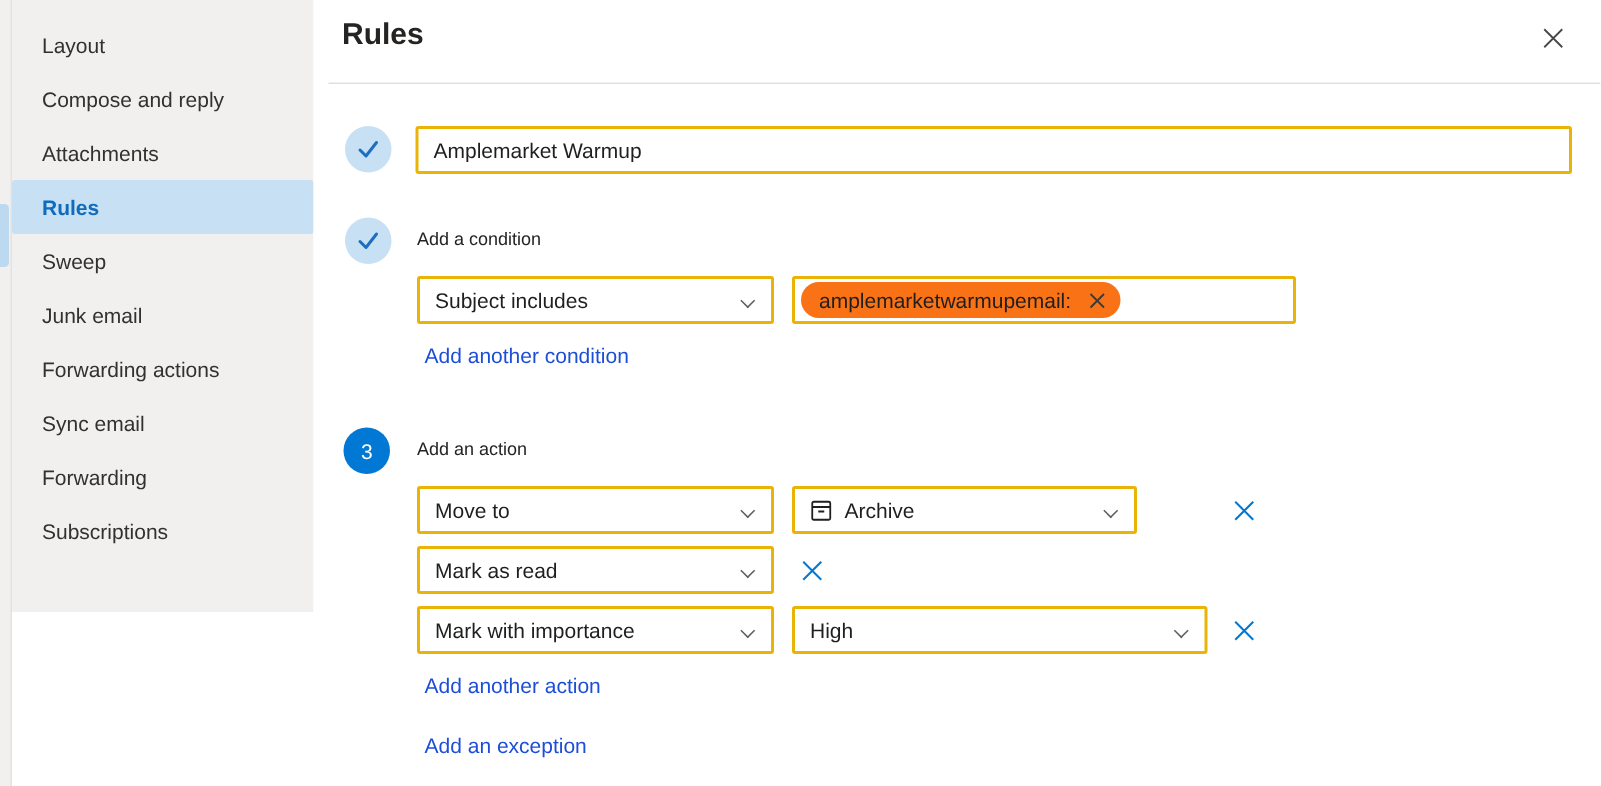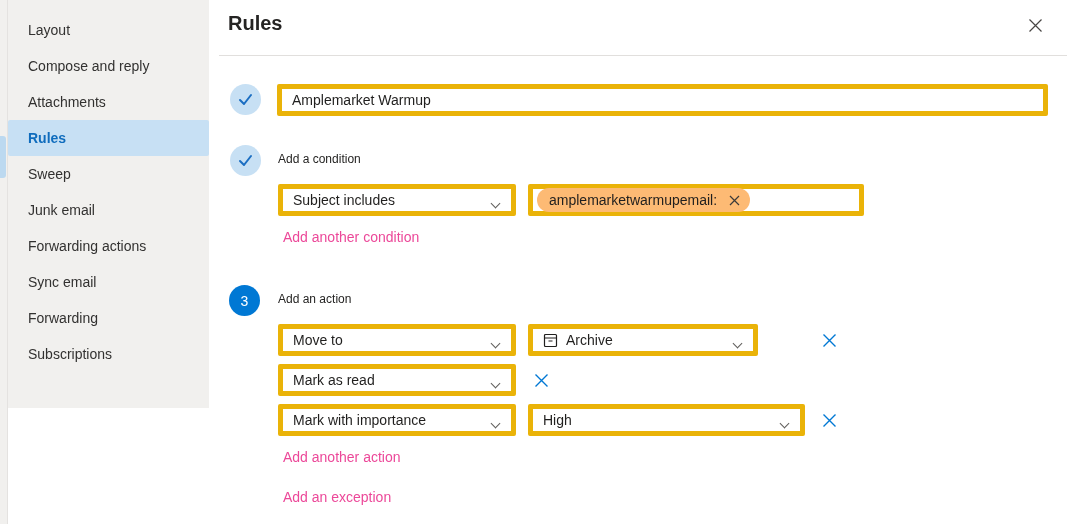--- a/index.html
+++ b/index.html
@@ -53,45 +53,45 @@
   .step-circle {
     position: absolute; width: 31px; height: 31px; border-radius: 50%;
     display: flex; align-items: center; justify-content: center;
   }
   .step-check { background: #c7e0f4; }
   .step-number { background: #0078d4; color: #fff; font-size: 14px; }
 
   
   .txt-input, .dropdown, .value-box {
     position: absolute; height: 32px; background: #fff;
-    border: 5px solid #eab308; border-radius: 2px;
+    border: 2px solid #eab308; border-radius: 2px;
     font-size: 14px; color: #201f1e;
   }
   .txt-input { padding: 0 10px; outline: none; font-family: "Liberation Sans", sans-serif; }
   .dropdown {
     display: flex; align-items: center; padding: 0 30px 0 10px; cursor: pointer;
   }
   .chevron {
     position: absolute; right: 12px; top: 11px;
     width: 7px; height: 7px;
     border-left: 1px solid #605e5c; border-bottom: 1px solid #605e5c;
     transform: rotate(-45deg);
   }
   .value-box { display: flex; align-items: center; padding: 0 4px; }
   .tag {
     display: inline-flex; align-items: center; gap: 12px;
-    background: #fdba74; border-radius: 12px; height: 24px;
+    background: #f97316; border-radius: 12px; height: 24px;
     padding: 0 10px 0 12px; font-size: 14px; color: #201f1e;
   }
   .tag .tag-x { cursor: pointer; display: flex; align-items: center; }
 
   .section-title { position: absolute; font-size: 12px; color: #252423; }
 
   .link {
-    position: absolute; font-size: 14px; color: #ec4899; cursor: pointer;
+    position: absolute; font-size: 14px; color: #1d4ed8; cursor: pointer;
   }
 
   .x-btn {
     position: absolute; width: 22px; height: 22px; cursor: pointer;
     display: flex; align-items: center; justify-content: center;
   }
 
   .dd-icon { display: flex; align-items: center; margin-right: 8px; }
 </style>
 </head>

